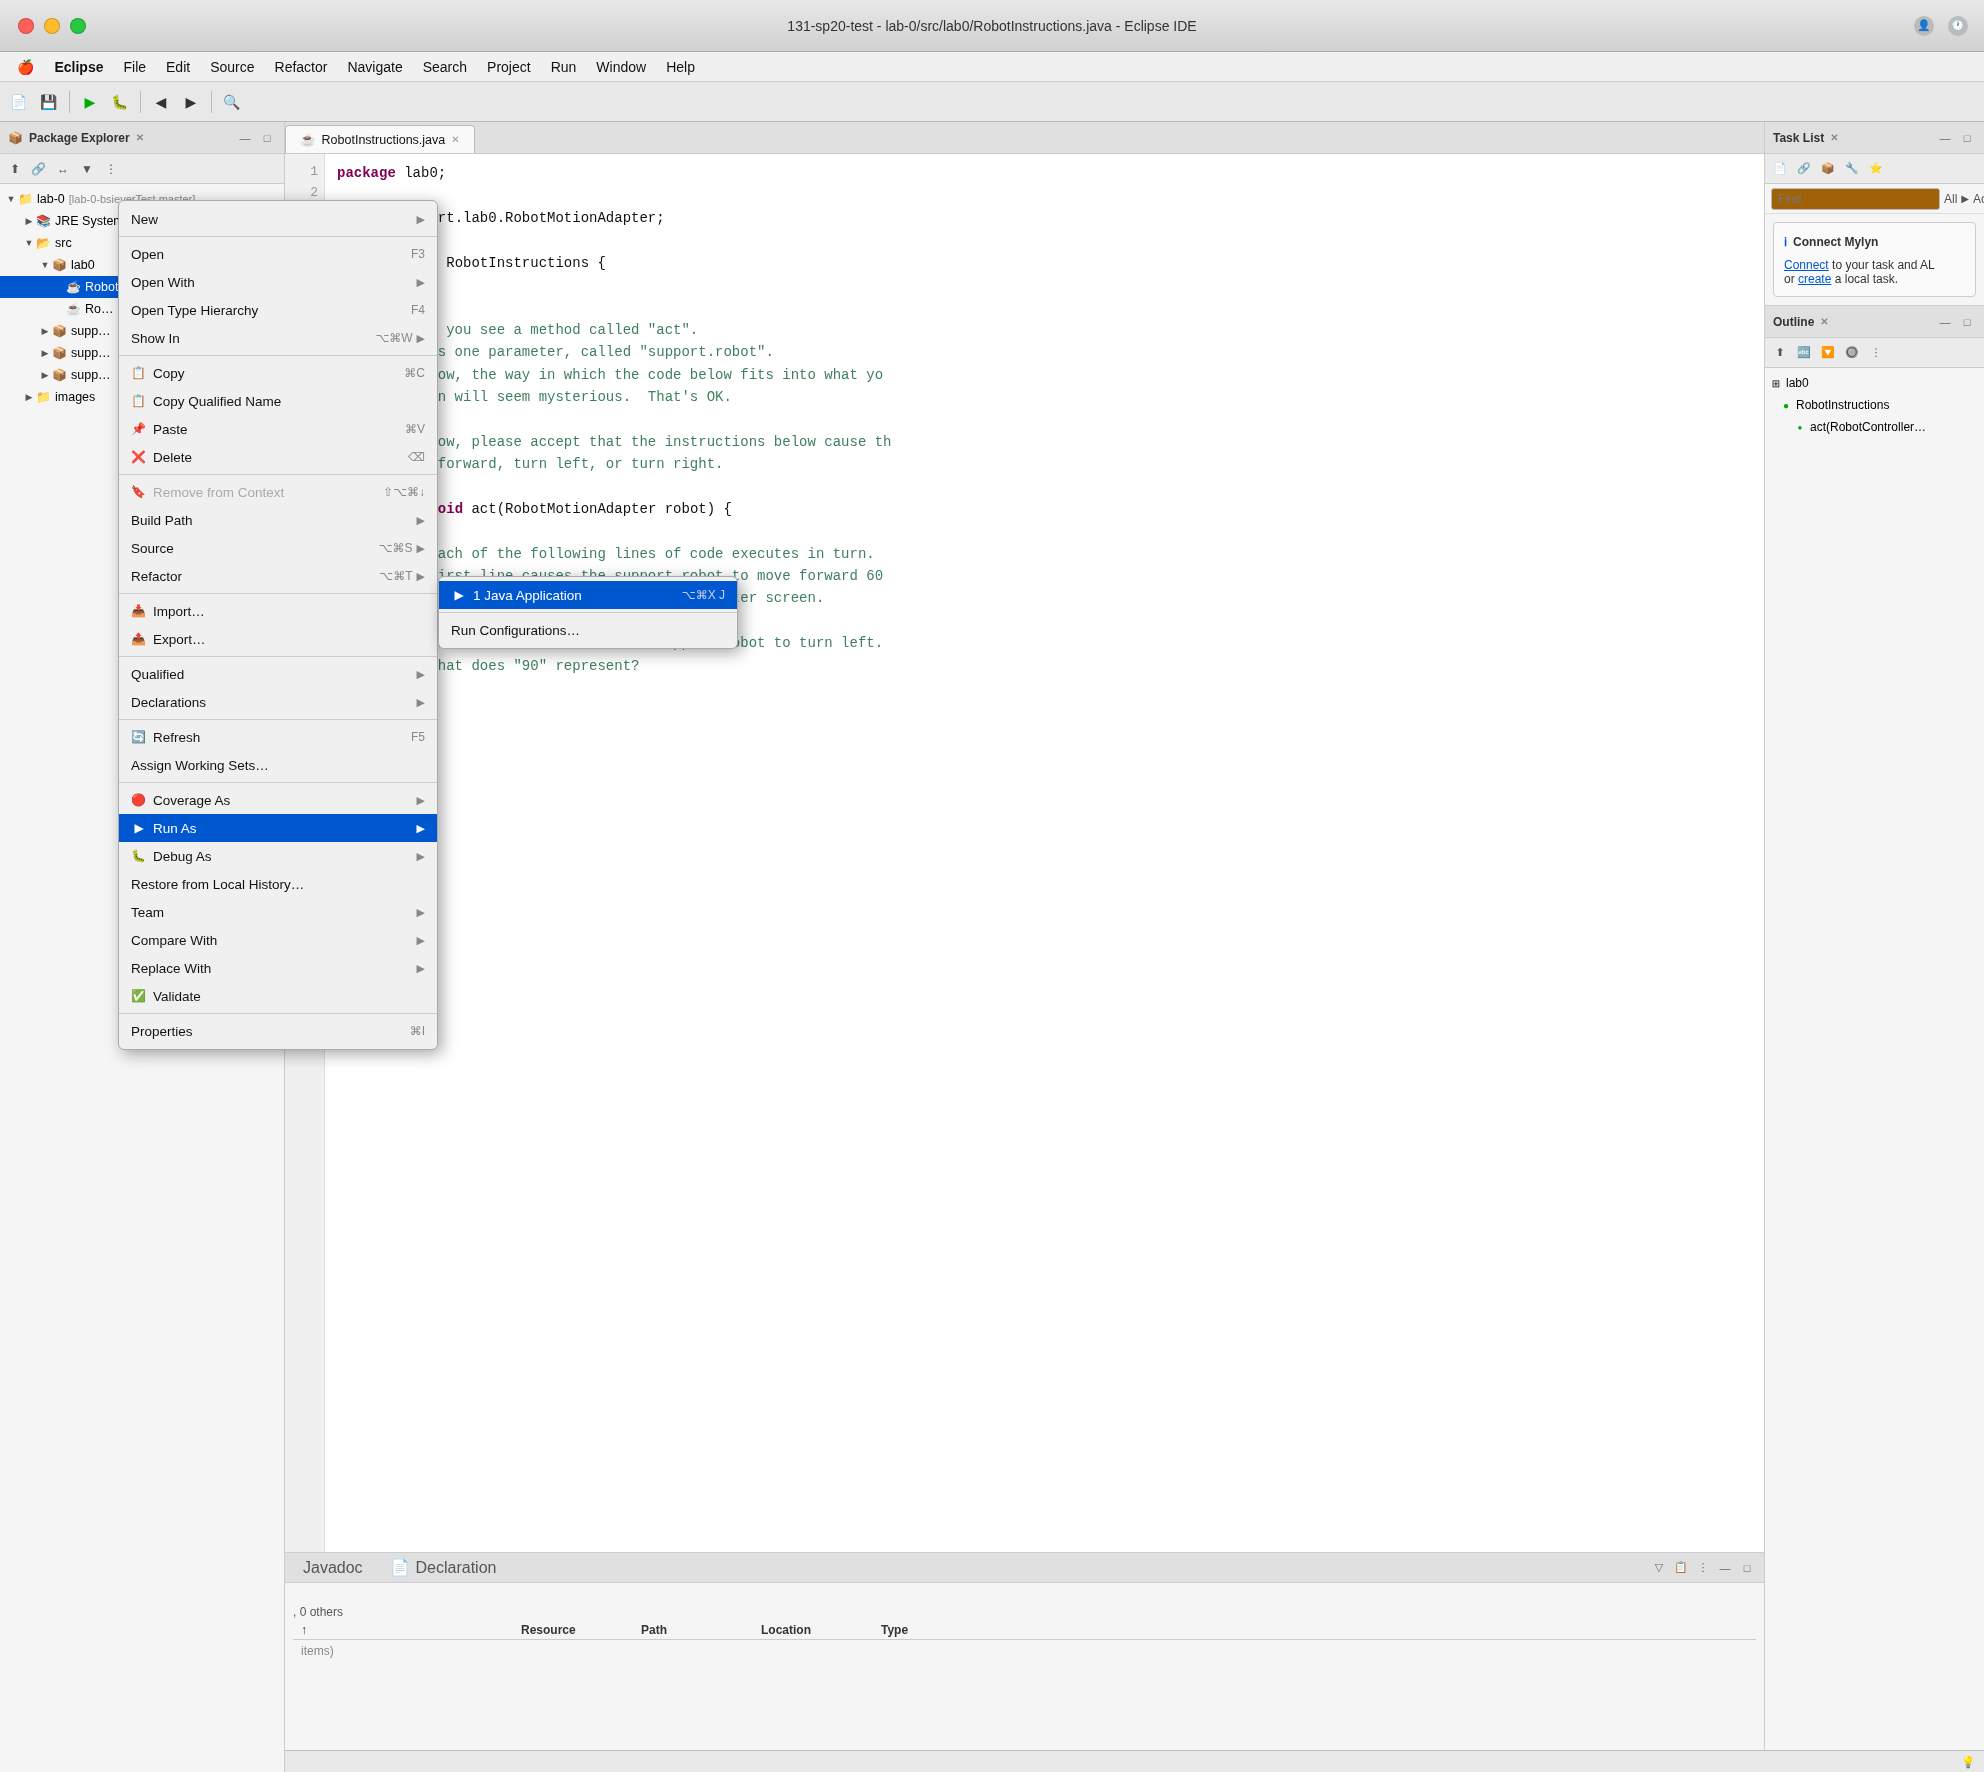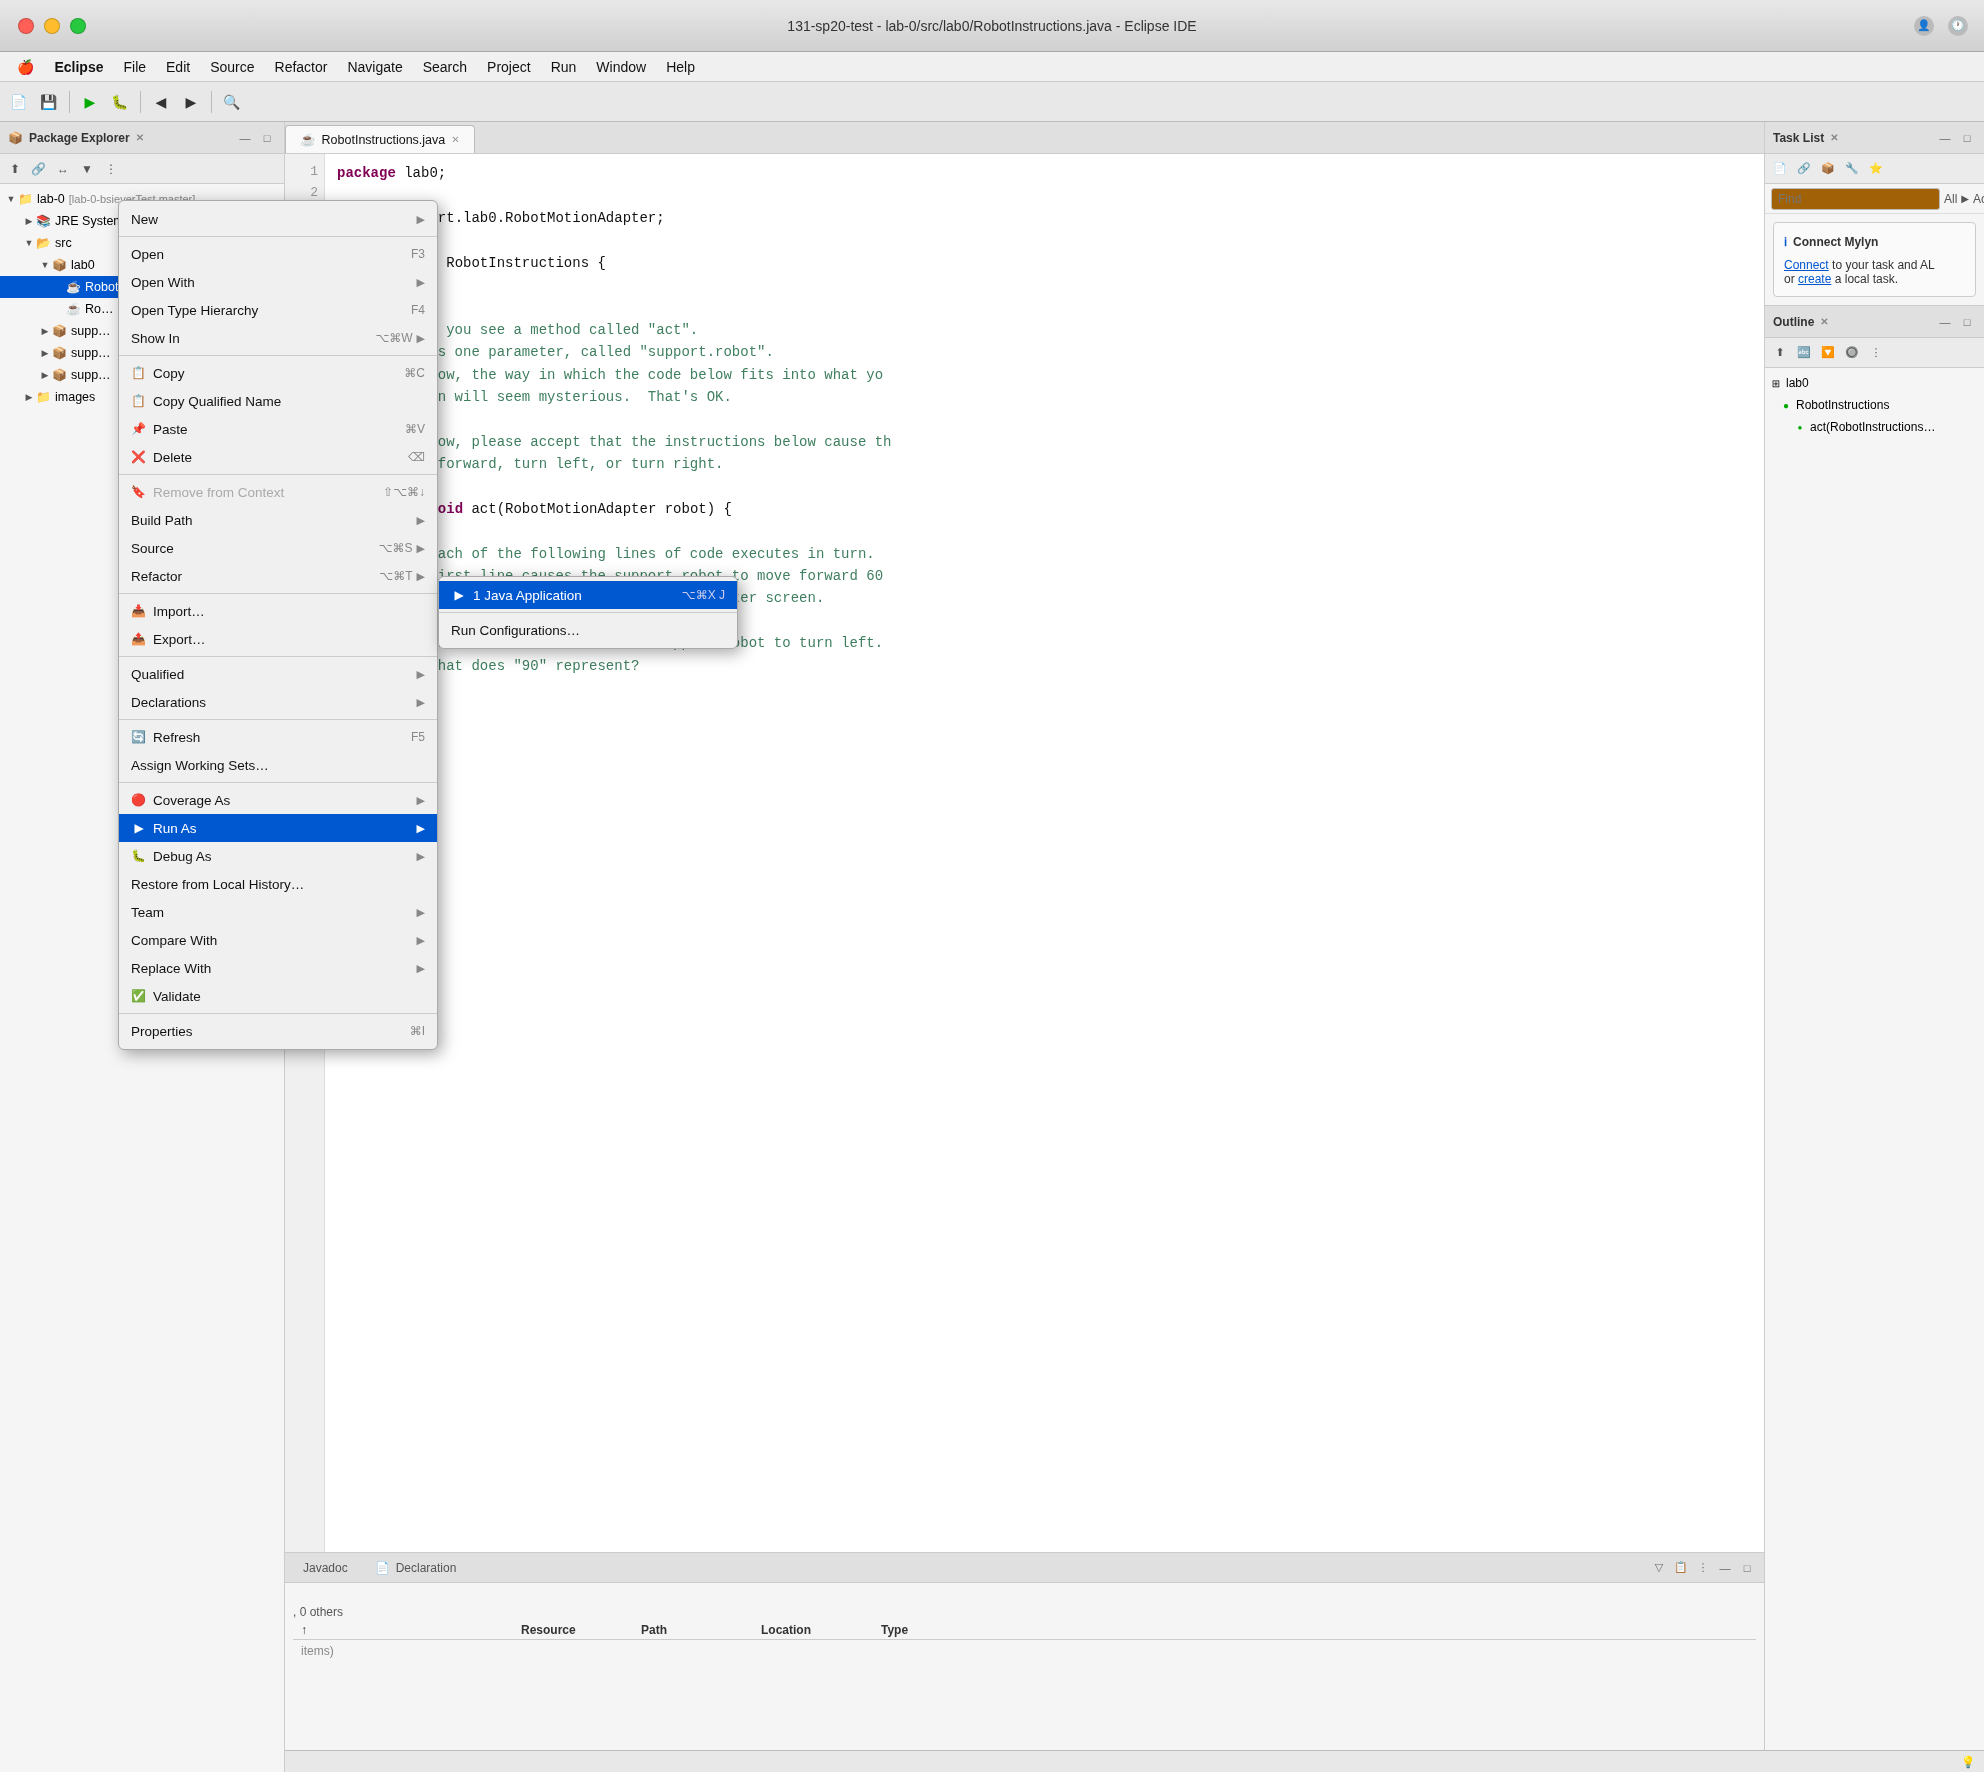--- a/index.html
+++ b/index.html
@@ -276,21 +276,21 @@
       border-bottom: 1px solid #ccc;
       display: flex;
       align-items: center;
       padding: 0 8px;
       gap: 4px;
       justify-content: space-between;
     }
     .bottom-tab {
       height: 26px;
       padding: 0 10px;
-      font-size: 12px;
+      font-size: 16px;
       color: #555;
       cursor: pointer;
       display: flex; align-items: center; gap: 5px;
     }
     .bottom-panel-content {
       flex: 1;
       padding: 20px 8px;
       font-size: 12px;
       color: #555;
     }
@@ -774,21 +774,21 @@
         <div class="outline-item" style="padding-left:4px;">
           <span class="outline-icon">⊞</span>
           <span>lab0</span>
         </div>
         <div class="outline-item" style="padding-left:14px;">
           <span class="outline-icon circle-green">●</span>
           <span>RobotInstructions</span>
         </div>
         <div class="outline-item" style="padding-left:28px;">
           <span class="outline-icon circle-green" style="font-size:8px;">●</span>
-          <span>act(RobotInstructions…</span>
+          <span>act(RobotController…</span>
         </div>
       </div>
     </div>
   </div>
 </div>
 
 <div class="context-menu-overlay">
   <div class="context-menu">
 
     <div class="cm-item">

